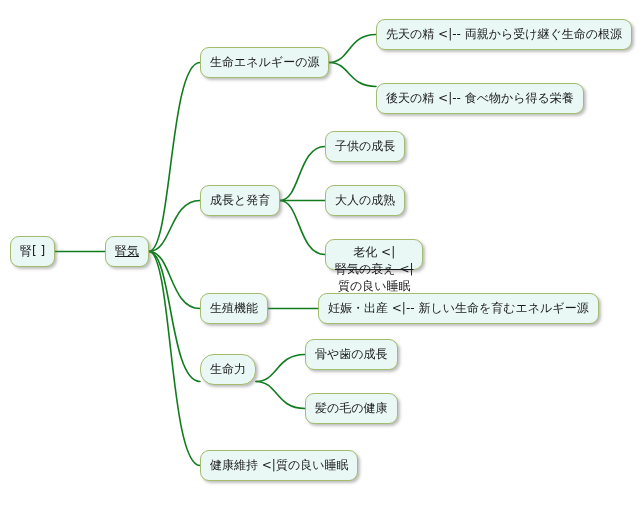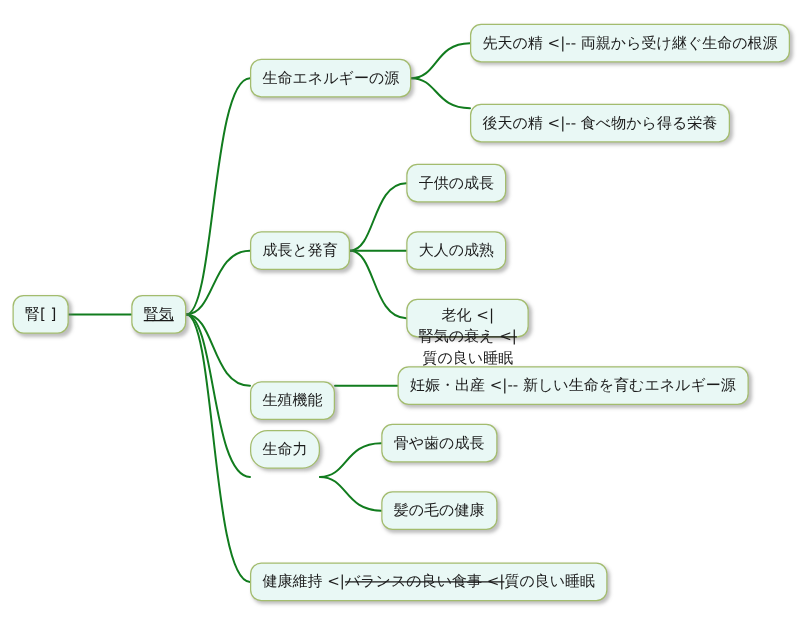--- a/index.html
+++ b/index.html
@@ -94,39 +94,38 @@
   <div class="node" style="left:325px; top:185px;">
     <span>大人の成熟</span>
   </div>
 
   <div class="node" style="left:325px; top:239px;flex-direction:column;">
       <span>老化 &lt;|</span>
       <span class="struck"> 腎気の衰え &lt;|</span>
       <span> 質の良い睡眠</span>
     </div>
 
-  <div class="node" style="left:200px; top:305px;">
+  <div class="node" style="left:200px; top:293px;">
     <span>生殖機能</span>
   </div>
 
   <div class="node" style="left:318px; top:293px;">
     <span>妊娠・出産 &lt;|-- 新しい生命を育むエネルギー源</span>
   </div>
 
   <div class="node" style="left:305px; top:339px;">
     <span>骨や歯の成長</span>
   </div>
 
-  <div class="node" style="left:200px; top:344px;border-radius:14px;">
+  <div class="node" style="left:200px; top:354px;border-radius:14px;">
     <span>生命力</span>
   </div>
 
   <div class="node" style="left:305px; top:393px;">
     <span>髪の毛の健康</span>
   </div>
 
   <div class="node" style="left:200px; top:450px;">
       <span>健康維持 &lt;|</span>
-      <span class="struck"> バランスの良い食事 &lt;|</span>
       <span> 質の良い睡眠</span>
     </div>
 
 </div>
 
 </body></html>

